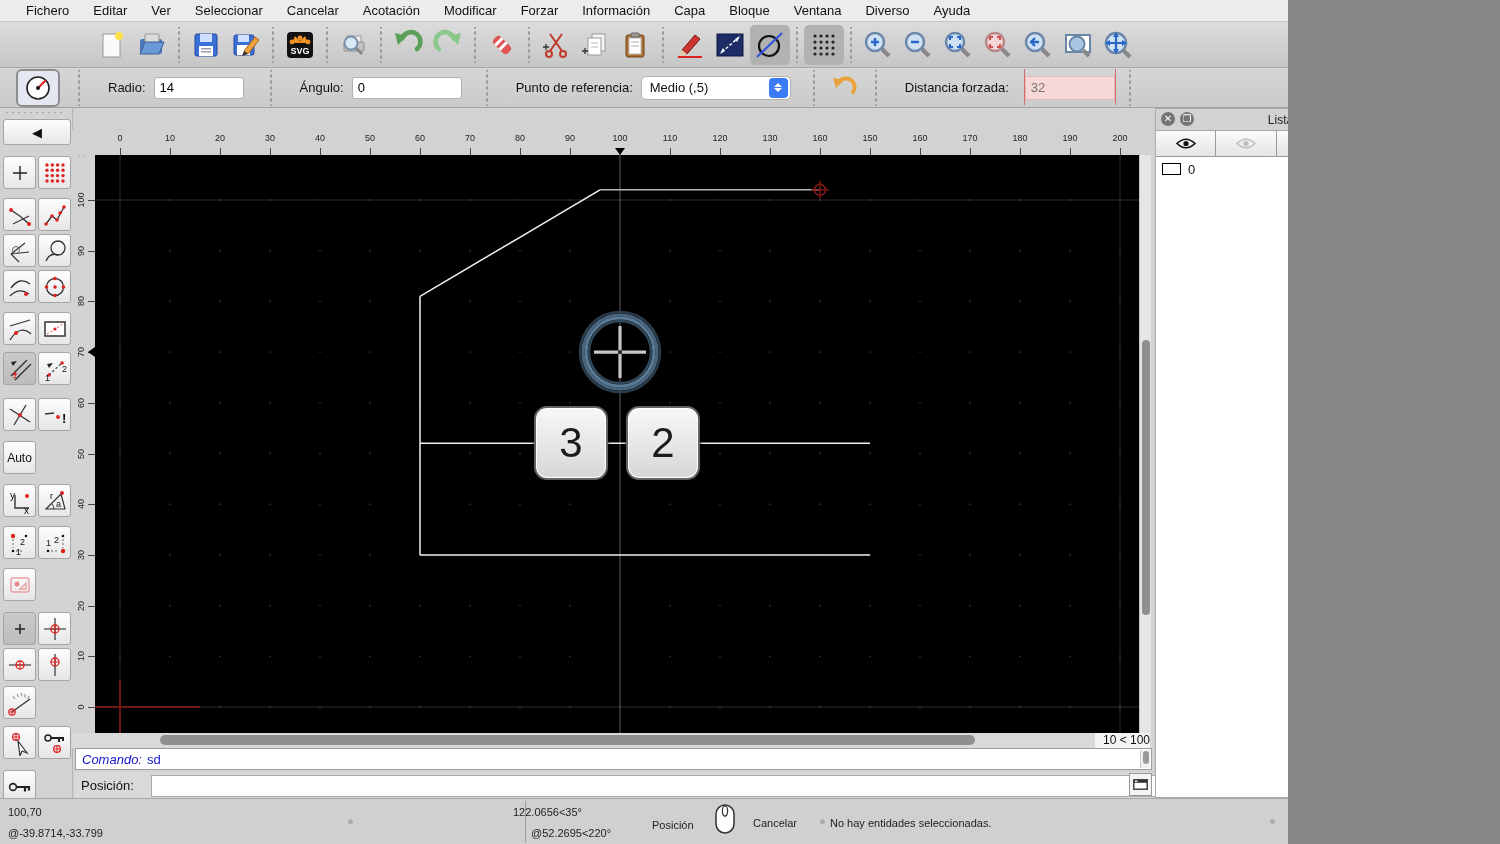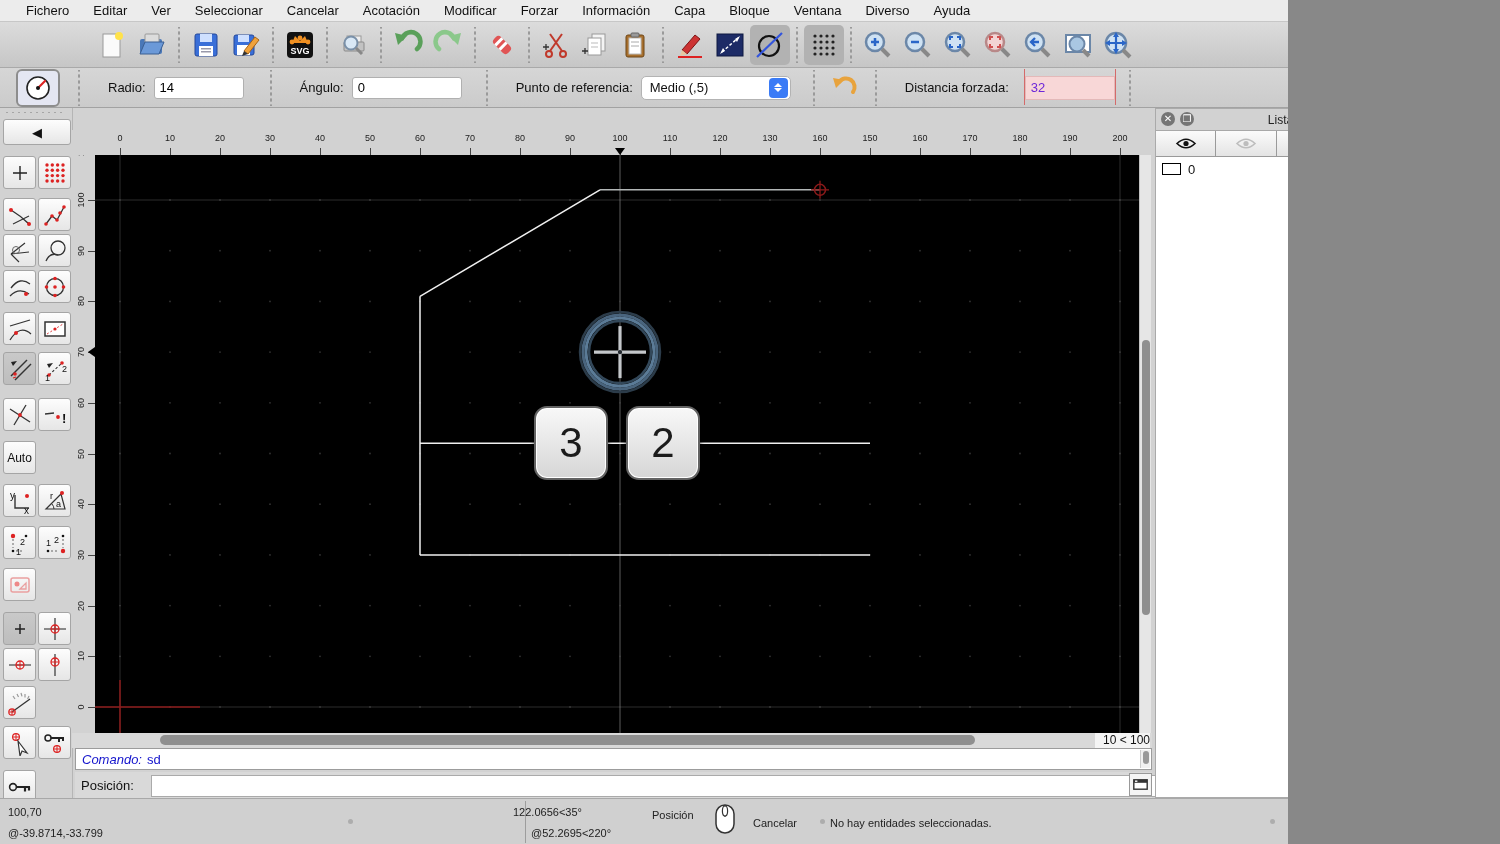--- a/index.html
+++ b/index.html
@@ -29,21 +29,21 @@
   #gauge-btn{width:40px;height:34px;margin-left:16px;border:2px solid #8d8d8d;border-radius:6px;
              background:#e4e6f2;display:flex;align-items:center;justify-content:center;}
   .refpoint-select{width:150px;height:24px;background:#fff;border:1px solid #b3b3b3;border-radius:5px;
                    display:flex;align-items:center;justify-content:space-between;padding-left:8px;box-sizing:border-box;}
   .stepper{width:19px;height:20px;background:#3a7bf6;border-radius:4px;margin-right:2px;
            display:flex;flex-direction:column;align-items:center;justify-content:center;gap:1px;}
   .stepper i{width:0;height:0;border-left:4px solid transparent;border-right:4px solid transparent;}
   .stepper .up{border-bottom:4px solid #fff;} .stepper .dn{border-top:4px solid #fff;}
   #forced-wrap{position:relative;margin-left:8px;}
   #forced-input{width:78px;height:22px;background:#f8d7d7;border:1px solid #e3b9b9;
-                font-family:"Liberation Sans",sans-serif;font-size:13px;padding:0 5px;color:#6d28d9;}
+                font-family:"Liberation Sans",sans-serif;font-size:13px;padding:0 5px;color:#737373;}
   .cropline{position:absolute;width:1px;top:-7px;height:36px;background:#d46a6a;}
   
   #sidebar{position:absolute;left:0;top:108px;width:72px;height:690px;background:#d2d2d2;
            border-right:1px solid #b5b5b5;}
   #sidebar .handle{position:absolute;left:4px;top:3px;width:62px;height:3px;
      background-image:radial-gradient(#a6a6a6 1px,transparent 1.2px);background-size:6px 3px;}
   .sbtn{position:absolute;width:33px;height:33px;background:linear-gradient(#fdfdfd,#e6e6e6);
         border:1px solid #a5a5a5;border-radius:3px;box-sizing:border-box;
         display:flex;align-items:center;justify-content:center;overflow:hidden;}
   .sbtn.wide{width:68px;height:26px;}
@@ -1152,21 +1152,21 @@
         </svg>
       </div>
 </div>
 
 <div id="statusbar">
   <span class="sb-abs" style="left:8px;top:7px">100,70</span>
   <span class="sb-abs" style="left:8px;top:28px">@-39.8714,-33.799</span>
   <div id="sb-div"></div>
   <span class="sb-abs" style="left:513px;top:7px">122.0656&lt;35°</span>
   <span class="sb-abs" style="left:531px;top:28px">@52.2695&lt;220°</span>
-  <span class="sb-abs" style="left:652px;top:10px">Posición</span>
+  <span class="sb-abs" style="left:652px;top:20px">Posición</span>
   <svg class="sb-abs" style="left:714px;top:4px" width="22" height="32">
         <rect x="2" y="2" width="18" height="28" rx="9" fill="#fff" stroke="#333" stroke-width="1.5"></rect>
         <line x1="11" y1="2" x2="11" y2="14" stroke="#333" stroke-width="1.2"></line>
         <ellipse cx="11" cy="8" rx="2.6" ry="5" fill="#fff" stroke="#333" stroke-width="1.2"></ellipse>
       </svg>
   <span class="sb-abs" style="left:753px;top:18px">Cancelar</span>
   <span class="sb-dot" style="left:820px;top:20px"></span>
   <span class="sb-abs" style="left:830px;top:18px">No hay entidades seleccionadas.</span>
   <span class="sb-dot" style="left:348px;top:20px"></span>
   <span class="sb-dot" style="left:1270px;top:20px"></span>

